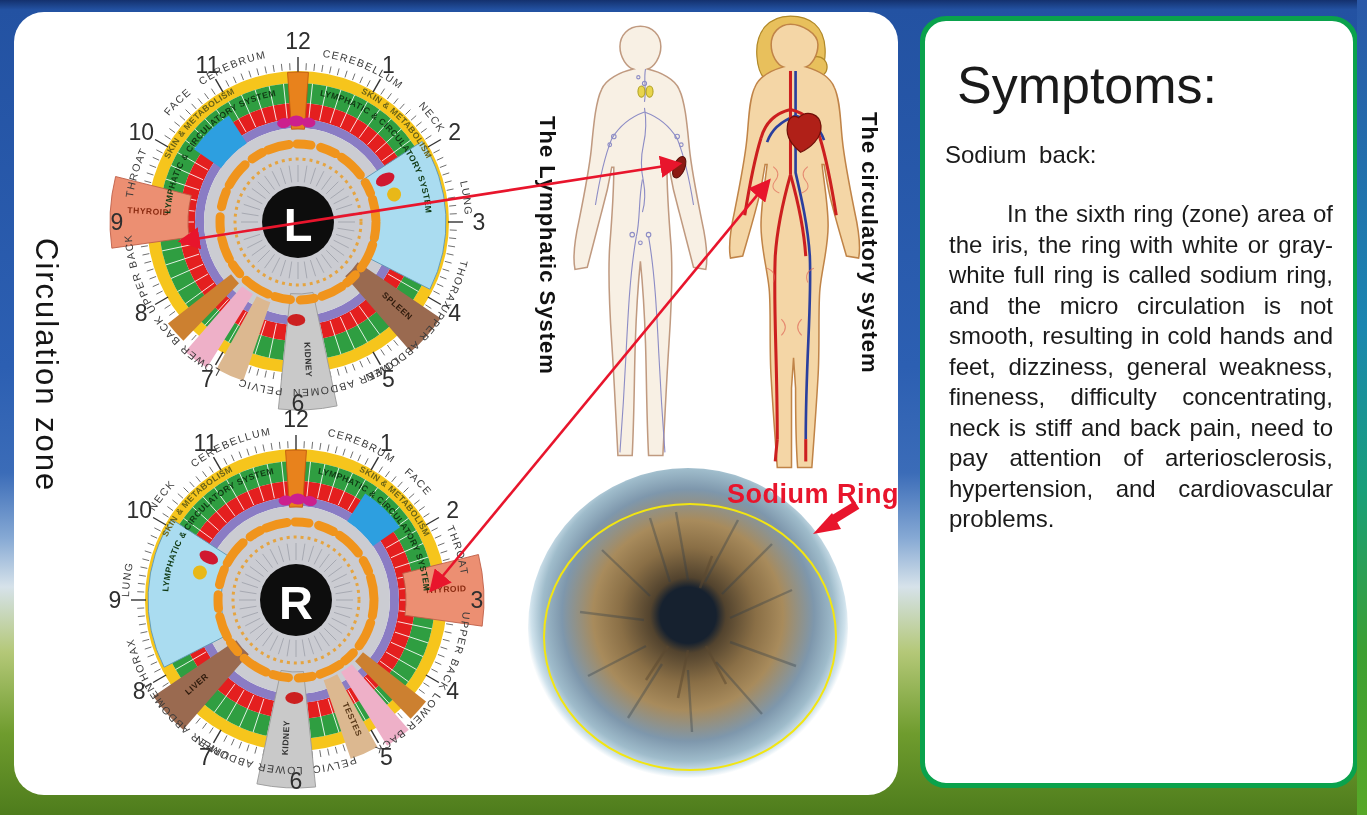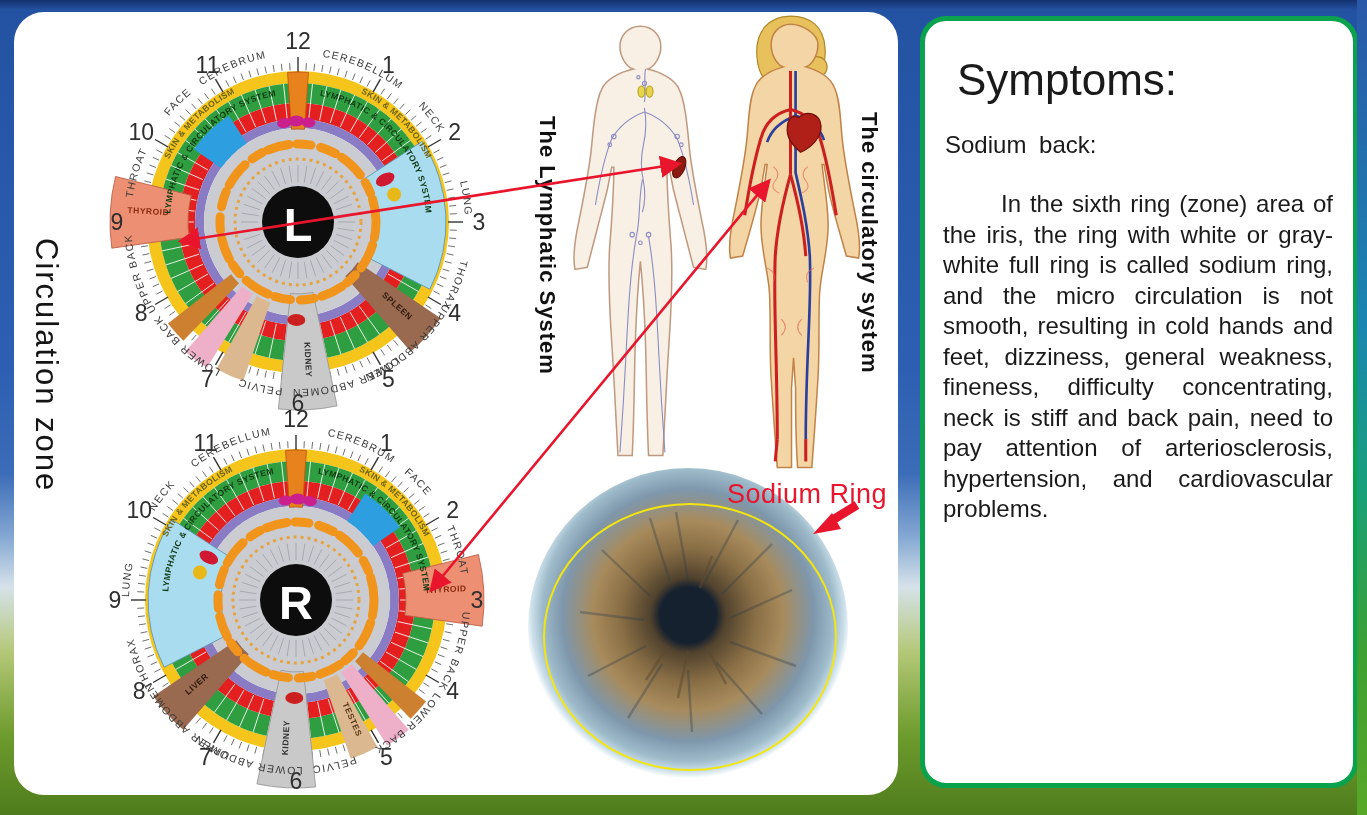--- a/index.html
+++ b/index.html
@@ -4,31 +4,31 @@
 <style>
   html,body{margin:0;padding:0;}
   body{width:1367px;height:815px;font-family:"Liberation Sans",sans-serif;overflow:hidden;}
   .stage{position:relative;width:1367px;height:815px;
     background:linear-gradient(180deg,#14316e 0%,#2352a2 1.2%,#2c5fb2 45%,#3b6cb8 58%,#86a9d4 66%,#d6e2ea 72%,#b4c878 80%,#6f9c2e 90%,#4e7c1c 100%);}
   .right-edge{position:absolute;right:0;top:0;width:10px;height:815px;
     background:linear-gradient(180deg,#2a58a8 0%,#1a86b0 40%,#18a07a 60%,#3da032 80%,#58a828 100%);}
   .main-panel{position:absolute;left:14px;top:12px;width:884px;height:783px;background:#ffffff;border-radius:30px;}
   .symptoms-panel{position:absolute;left:920px;top:16px;width:438px;height:772px;background:#ffffff;
     border:5px solid #0aa24c;border-radius:26px;box-sizing:border-box;padding:26px 20px 10px 18px;color:#1a1a1a;}
-  .symptoms-title{font-size:44px;margin:8px 0 26px 14px;font-weight:400;color:#1a1a1a;}
+  .symptoms-title{font-size:52px;margin:8px 0 26px 14px;font-weight:400;color:#1a1a1a;}
   .symptoms-sub{font-size:24px;margin:0 0 30px 2px;word-spacing:6px;}
-  .symptoms-body{font-size:24px;line-height:30.5px;text-align:justify;text-indent:58px;margin:0 0 0 0;}
+  .symptoms-body{font-size:24px;line-height:30.5px;text-align:justify;text-indent:58px;margin:0 0 0 6px;}
   .vertical-title{position:absolute;left:28px;top:238px;writing-mode:vertical-rl;font-size:31px;color:#151515;letter-spacing:2px;}
   .fig-label{position:absolute;writing-mode:vertical-rl;font-weight:bold;font-size:22px;color:#111;letter-spacing:1px;}
   .chart{position:absolute;width:400px;height:400px;}
   .iris-photo{position:absolute;left:500px;top:470px;width:380px;height:322px;background:#ffffff;border-radius:18px;}
   .iris-disc{position:absolute;left:28px;top:-2px;width:320px;height:320px;border-radius:50%;
     background:radial-gradient(circle at 50% 46%, #16212f 0 28px, #52432e 38px, #8a6f46 68px, #a88b5c 95px, #7e97ac 126px, #9fbccb 146px, #cfe2ec 157px, rgba(240,248,252,0) 163px);}
   .iris-ring{position:absolute;left:43px;top:33px;width:290px;height:264px;border:2.5px solid #f2e512;border-radius:50%;}
-  .sodium-label{position:absolute;left:727px;top:479px;font-size:27px;font-weight:normal;color:#e8152c;letter-spacing:.5px;}
+  .sodium-label{position:absolute;left:727px;top:479px;font-size:27px;font-weight:bold;color:#e8152c;letter-spacing:.5px;}
   .overlay{position:absolute;left:0;top:0;pointer-events:none;}
   svg text{font-family:"Liberation Sans",sans-serif;}
 </style>
 </head>
 <body>
 
 <div class="stage">
 
   <div class="main-panel"></div>
 

